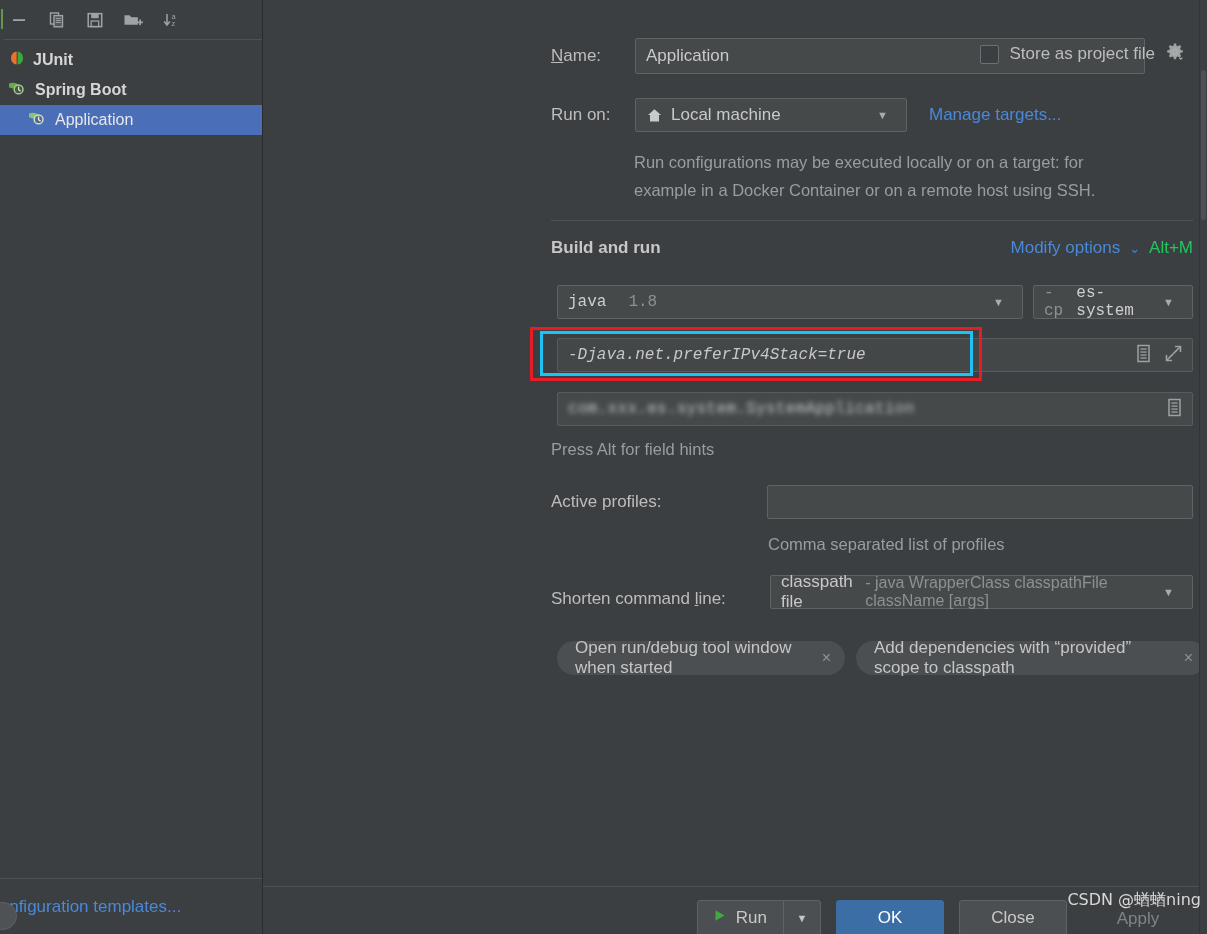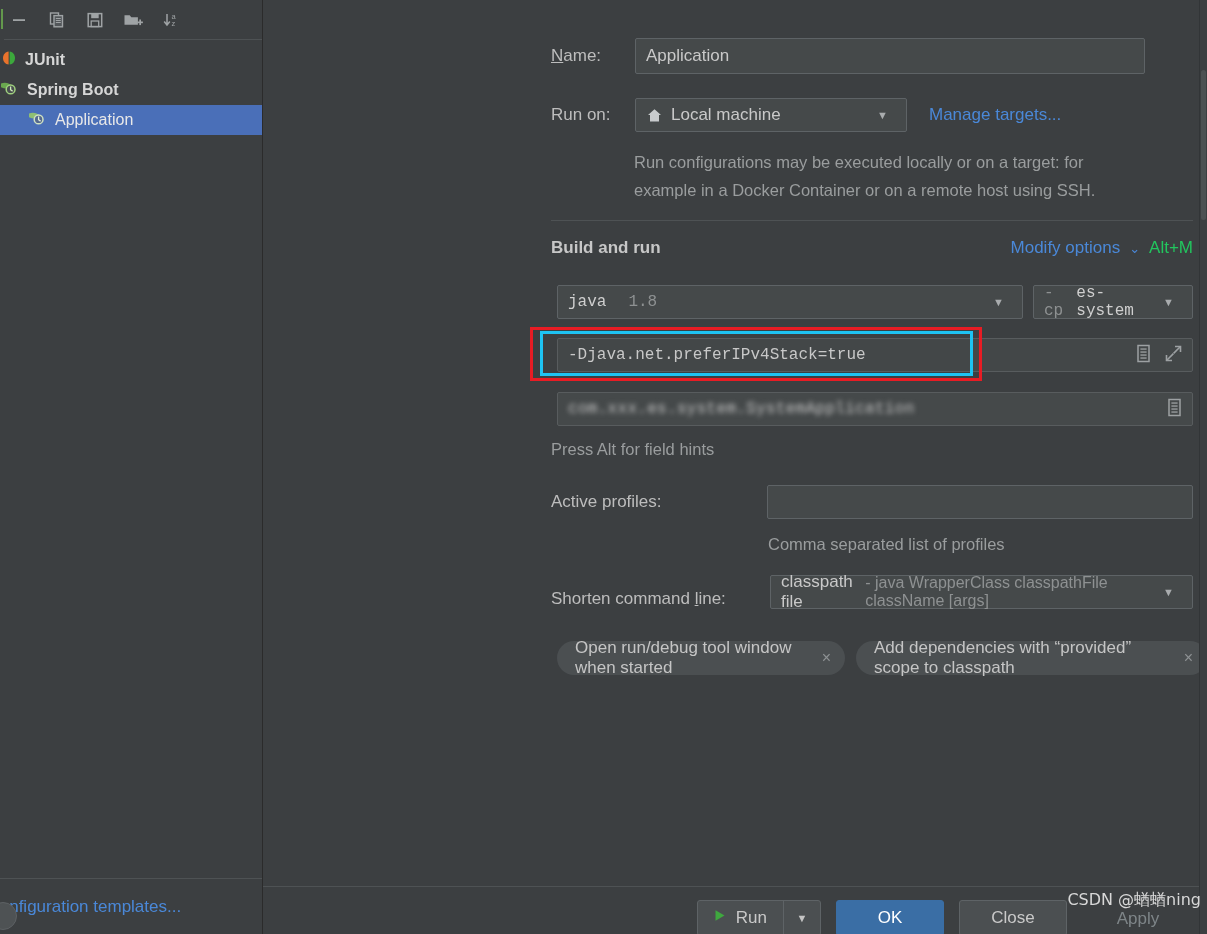--- a/index.html
+++ b/index.html
@@ -76,21 +76,21 @@
   }
   .tree-row {
     height: 30px;
     display: flex;
     align-items: center;
     gap: 7px;
     padding-left: 8px;
     box-sizing: border-box;
     font-size: 16px;
   }
-  .tree-row.level1 { padding-left: 0; font-weight: bold; color: #d6d6d6; }
+  .tree-row.level1 { padding-left: 8px; font-weight: bold; color: #d6d6d6; }
   .tree-row.level2 { padding-left: 28px; font-weight: normal; color: #d9d9d9; }
   .tree-row.selected { background: #4a6fb8; color: #e8e8e8; }
   .tree-label { line-height: 1; }
 
   .bottom-link-bar {
     height: 56px;
     border-top: 1px solid #4e5254;
     display: flex;
     align-items: center;
     box-sizing: border-box;
@@ -294,20 +294,21 @@
     box-sizing: border-box;
     z-index: 5;
     pointer-events: none;
   }
   .row-vm {
     position: absolute;
     left: 294px;
     top: 338px;
     right: 14px;
     height: 26px;
+    font-style: italic;
   }
   #vm-input {
     position: absolute;
     left: 0; top: 0;
     right: 0;
     height: 34px;
     background: #434748;
     border: 1px solid #585c5e;
     border-radius: 2px;
     box-sizing: border-box;
@@ -638,20 +639,31 @@
 
   <div class="main-panel">
 
     <div class="main-scroll">
 
       <div class="row-name">
         <span class="lbl name-label"><u>N</u>ame:</span>
         <div class="text-input" id="name-input">Application</div>
       </div>
 
+      <div class="store-wrap">
+        <span class="checkbox"></span>
+        <span class="store-label">Store as project file</span>
+        <span>
+          <svg width="20" height="20" viewBox="0 0 20 20">
+            <path d="M10 6.6a3.4 3.4 0 1 0 0 6.8 3.4 3.4 0 0 0 0-6.8zm0 2a1.4 1.4 0 1 1 0 2.8 1.4 1.4 0 0 1 0-2.8z" fill="#a8abad"></path>
+            <path d="M8.9 1.6h2.2l.35 2.1 1.5.62 1.75-1.2 1.55 1.55-1.2 1.75.62 1.5 2.1.35v2.2l-2.1.35-.62 1.5 1.2 1.75-1.55 1.55-1.75-1.2-1.5.62-.35 2.1H8.9l-.35-2.1-1.5-.62-1.75 1.2-1.55-1.55 1.2-1.75-.62-1.5-2.1-.35V8.27l2.1-.35.62-1.5-1.2-1.75L5.3 3.12l1.75 1.2 1.5-.62z" fill="#a8abad" opacity=".92"></path>
+            <path d="M14.2 15.6l1.6 1.6 1.6-1.6" fill="none" stroke="#a8abad" stroke-width="1.2"></path>
+          </svg>
+        </span>
+      </div>
 
       <div class="row-runon">
         <span class="lbl runon-label">Run on:</span>
         <div class="combo" id="runon-combo">
           <span class="home-icon">
             <svg width="17" height="17" viewBox="0 0 17 17">
               <path d="M8.5 2.2L15 8h-2v6.4H4V8H2z" fill="#c8cbcd"></path>
             </svg>
           </span>
           <span>Local machine</span>

